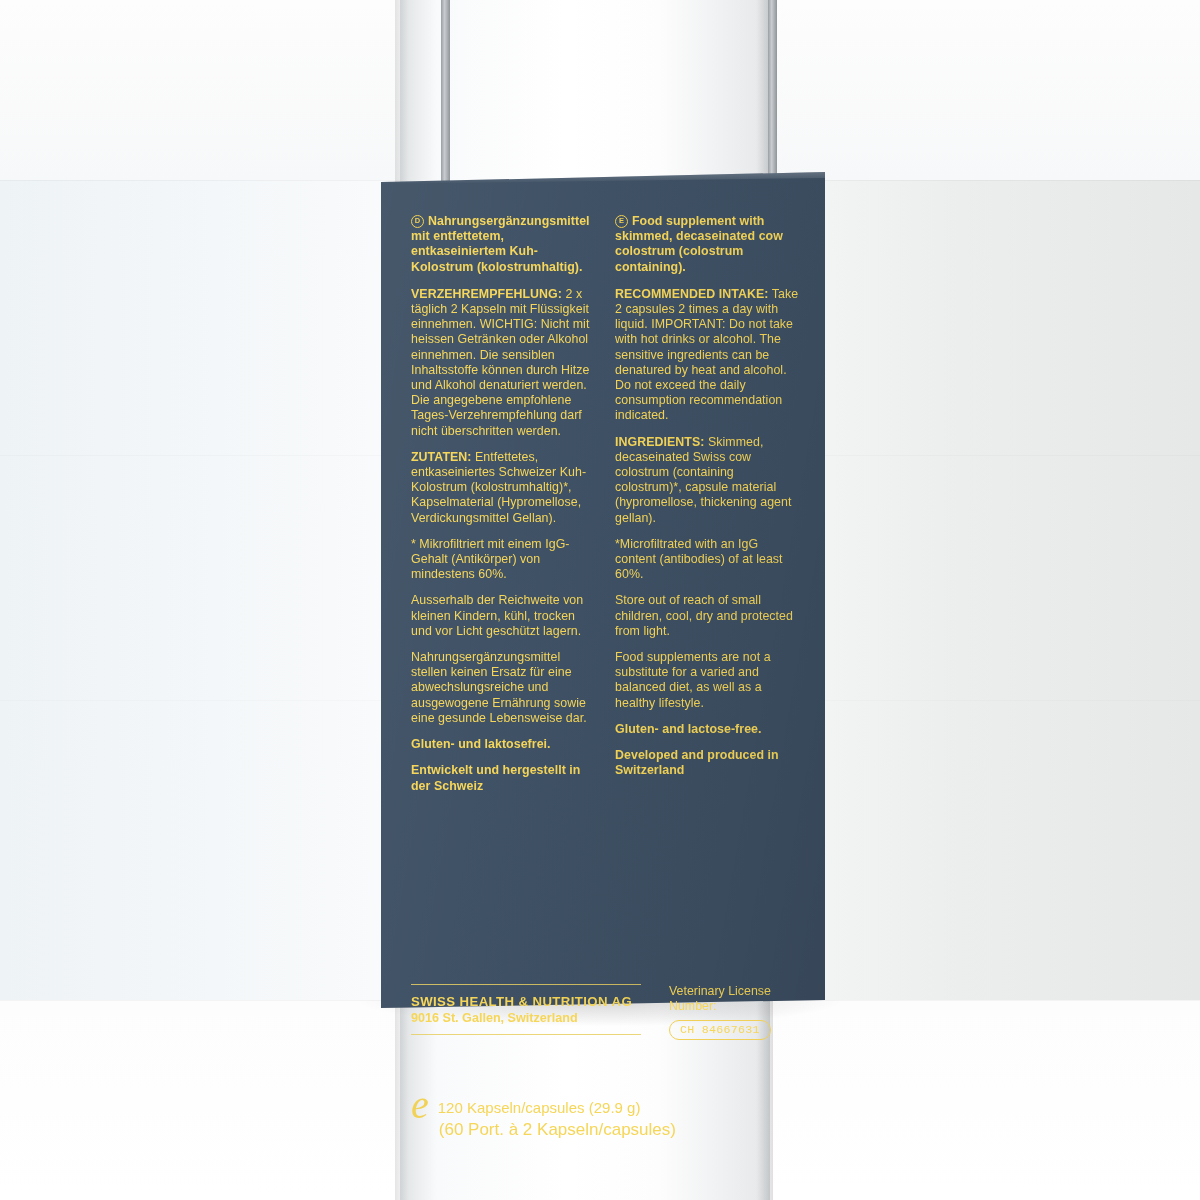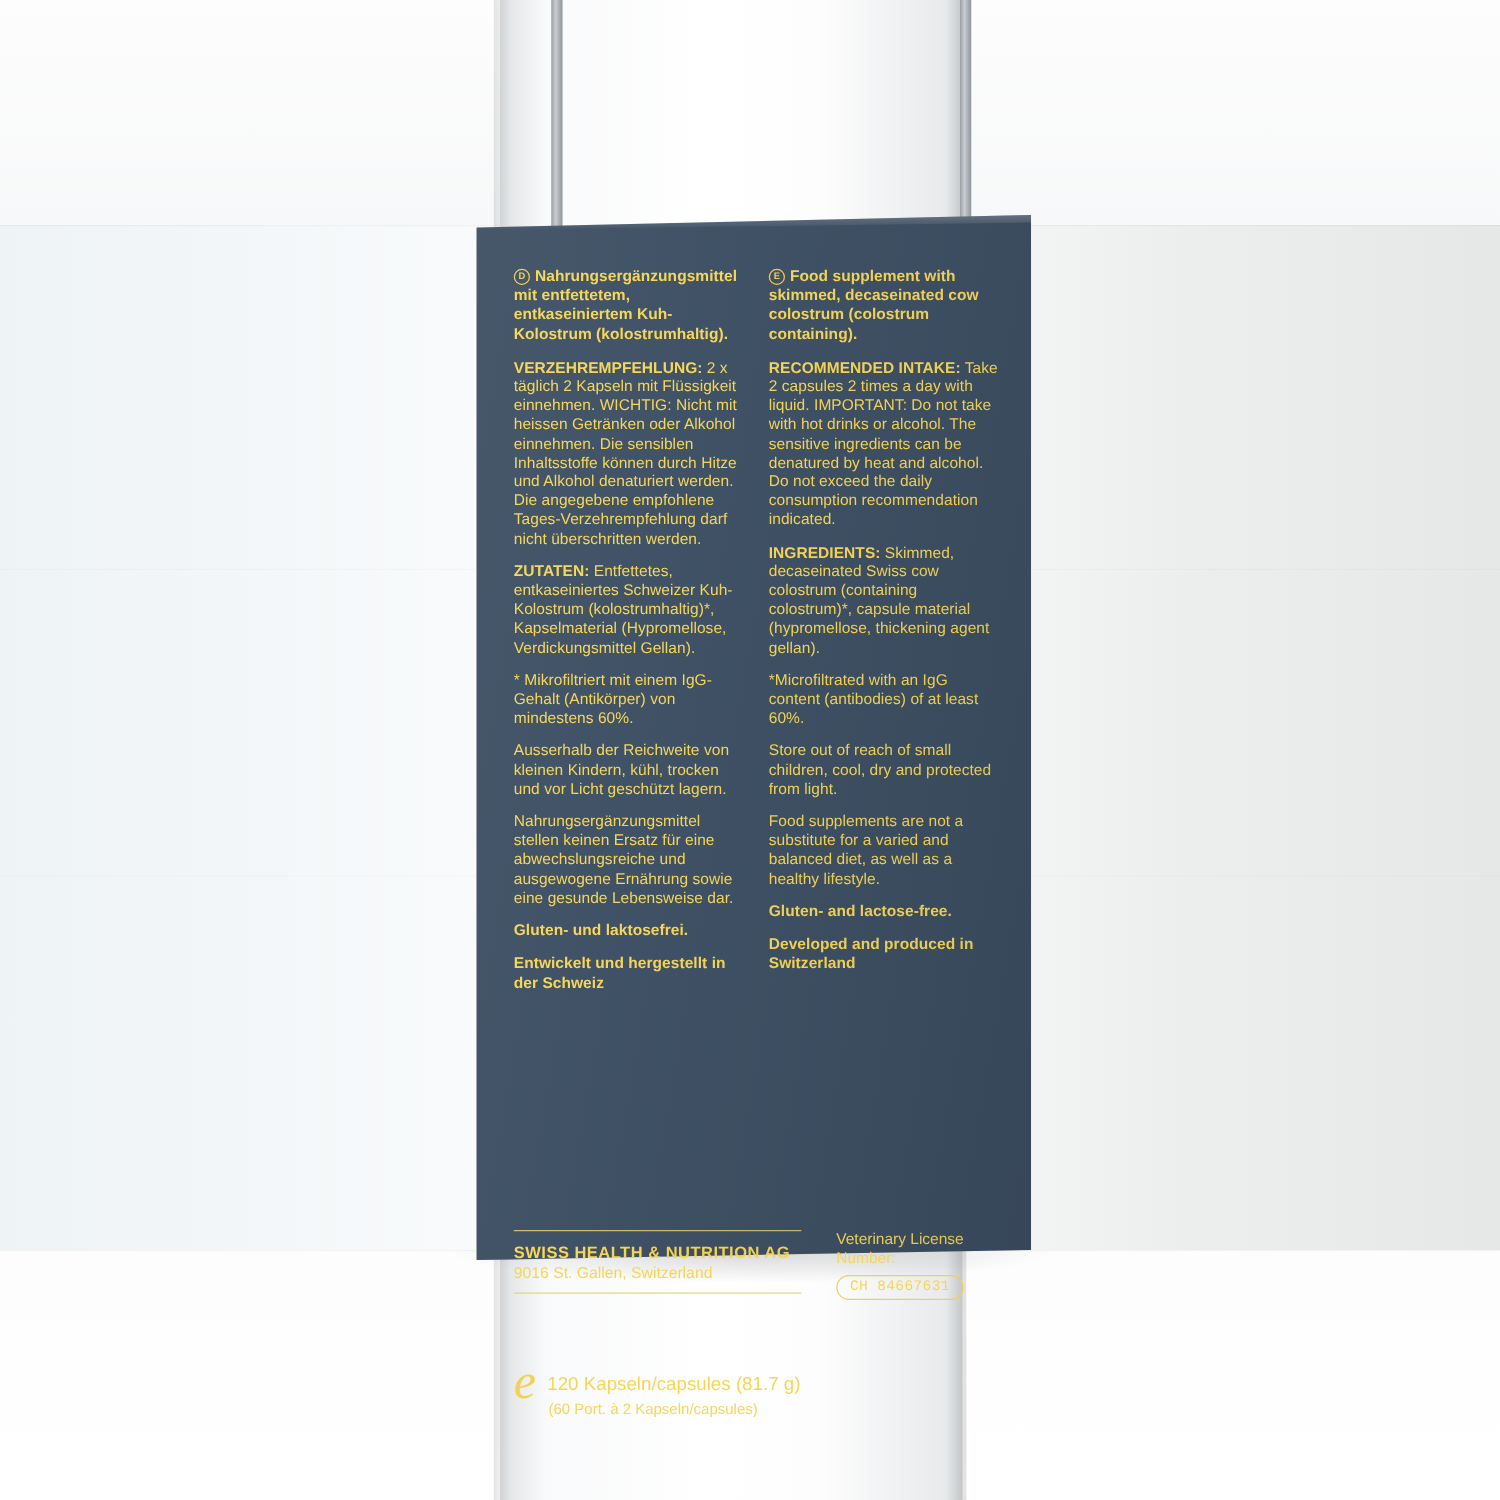--- a/index.html
+++ b/index.html
@@ -180,20 +180,21 @@
     font-weight: bold;
     font-size: 13.2px;
     letter-spacing: 0.4px;
     color: #f6d657;
     margin: 9px 0 2px 0;
   }
   .addr {
     font-size: 12.6px;
     color: #f6d657;
     margin-bottom: 9px;
+    font-weight: bold;
   }
   .vet {
     position: absolute;
     left: 258px;
     top: 0;
     width: 135px;
   }
   .vet-label {
     font-size: 12.4px;
     line-height: 15px;
@@ -228,21 +229,21 @@
     color: #f1d257;
     margin-right: 9px;
     margin-top: -4px;
   }
   .qty-main {
     font-size: 15px;
     color: #f6d657;
     margin-top: 7px;
   }
   .qty-sub {
-    font-size: 12px;
+    font-size: 17px;
     color: #f6d657;
     margin-top: 4px;
     margin-left: 1px;
   }
 
   
   .floor-shadow {
     position: absolute;
     left: 360px;
     top: 1000px;
@@ -328,21 +329,21 @@
 
       <div class="vet">
         <div class="vet-label">Veterinary License Number:</div>
         <div class="vet-pill">CH  84667631</div>
       </div>
     </div>
 
     <div class="qty">
       <div class="eglyph">e</div>
       <div>
-        <div class="qty-main">120 Kapseln/capsules (81.7 g)</div>
+        <div class="qty-main">120 Kapseln/capsules (29.9 g)</div>
         <div class="qty-sub">(60 Port. à 2 Kapseln/capsules)</div>
       </div>
     </div>
 
     <div class="box-sheen"></div>
   </div>
 
 </div>
 
 </body></html>

